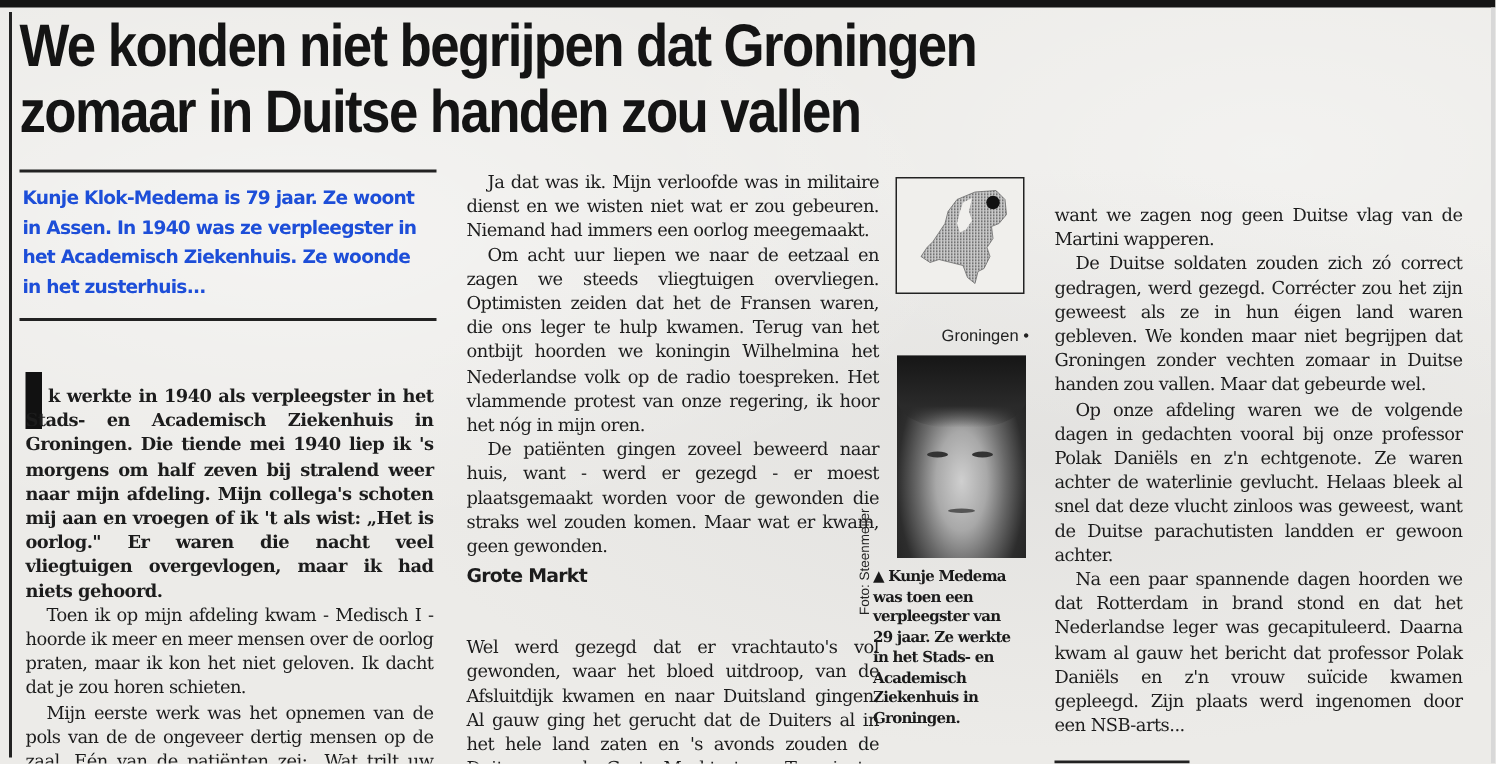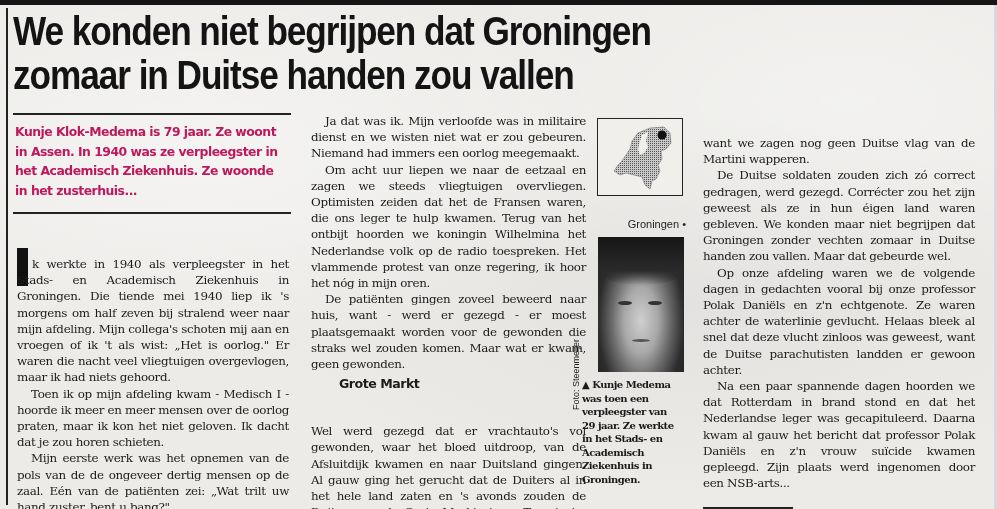--- a/index.html
+++ b/index.html
@@ -28,38 +28,38 @@
       color: #141414;
     }
     .headline span { display: block; white-space: nowrap; }
     .intro-box {
       position: absolute; left: 13px; top: 113px; width: 278px;
       border-top: 2px solid #222; border-bottom: 2px solid #222;
       padding: 7px 2px 12px 2px;
     }
     .intro-box p {
       font-family: "DejaVu Sans", sans-serif; font-weight: bold;
-      font-size: 12.4px; line-height: 19.5px; color: #be185d; letter-spacing: -0.5px;
+      font-size: 12.4px; line-height: 19.5px; color: #1d4ed8; letter-spacing: -0.5px;
     }
     .col {
       position: absolute; font-size: 11.9px; line-height: 16.2px;
       text-align: justify; letter-spacing: -0.35px; color: #1c1c1c;
     }
     .col p { text-indent: 14px; }
     .col p.noindent { text-indent: 0; margin-top: 31px; }
     .col1 { left: 17px; top: 256px; width: 272px; }
     .dropcap {
       position: absolute; left: 17px; top: 248px; width: 11px; height: 38px; background: #111;
     }
     .col1 .first { text-indent: 0; }
-    .col1 .first-line { padding-left: 15px; display: inline; }
+    .col1 .first-line { padding-left: 15px; display: inline; font-weight: bold; }
     .col2 { left: 311px; top: 113px; width: 275px; }
     .col2 .subhead {
       font-family: "DejaVu Sans", sans-serif; font-weight: bold; font-size: 12.6px;
-      letter-spacing: -0.5px; text-indent: 0; margin-top: 4px; line-height: 16px; margin-left: 28px;
+      letter-spacing: -0.5px; text-indent: 0; margin-top: 4px; line-height: 16px;
     }
     .col3 { left: 703px; top: 104px; width: 272px; }
     .byline-rule { width: 90px; height: 2px; background: #222; margin-top: 16px; margin-bottom: 6px; }
     .byline {
       font-family: "Liberation Sans", sans-serif; font-size: 12px; text-indent: 0; letter-spacing: -0.2px;
     }
     .map-box {
       position: absolute; left: 597px; top: 118px; width: 86px; height: 78px;
       border: 1.5px solid #222; background: #f0efec;
     }

